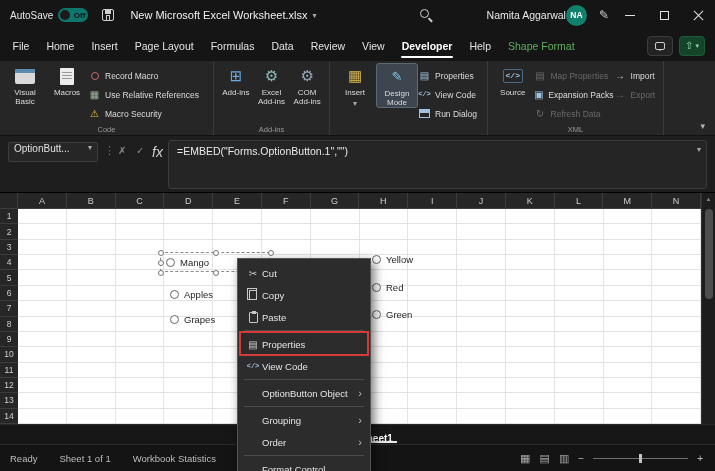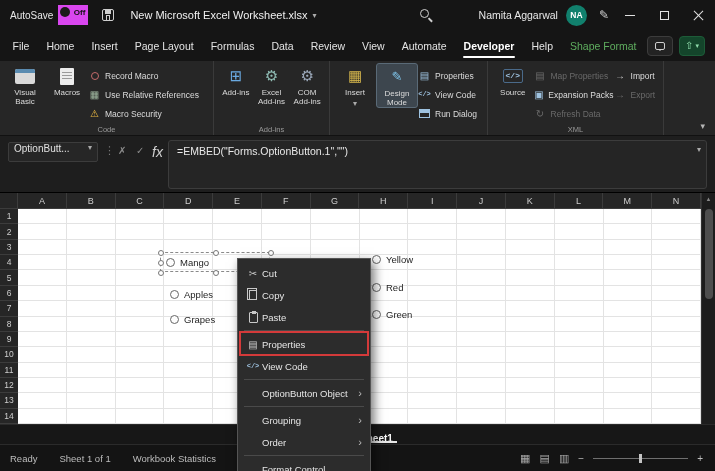--- a/index.html
+++ b/index.html
@@ -8,32 +8,32 @@
     position:relative; overflow:hidden; background:#ffffff;
     font-family:"Liberation Sans", sans-serif; cursor:default;
     -webkit-user-select:none; user-select:none;
     box-shadow: inset 0 0 0 1px #3a3a3a;
   }
 
   
   .titlebar { position:absolute; top:0; left:0; right:0; height:30px; background:#151515;
               display:flex; align-items:center; color:#e8e8e8; }
   .autosave { display:flex; align-items:center; gap:5px; margin-left:10px; font-size:10px; }
-  .toggle { width:30px; height:20px; background:#d946ef; border-radius:0; position:relative; }
+  .toggle { width:30px; height:14px; background:#0f766e; border-radius:7px; position:relative; }
   .knob { position:absolute; left:2px; top:2px; width:10px; height:10px; border-radius:50%; background:#1b1b1b; }
   .toggle-state { position:absolute; right:3px; top:2.5px; font-size:8px; color:#111; font-weight:bold; }
   .saveicon { width:12px; height:12px; border:1px solid #cfcfcf; border-radius:2px; margin-left:14px; position:relative; }
   .saveicon::before { content:""; position:absolute; top:0; left:2px; right:2px; height:4px; background:#cfcfcf; }
   .saveicon::after { content:""; position:absolute; bottom:0; left:3px; right:3px; height:4px; border:1px solid #cfcfcf; border-bottom:none; }
   .doctitle { margin-left:16px; font-size:11px; display:flex; align-items:center; gap:5px; color:#f0f0f0; }
   .chev { font-size:8px; color:#aaa; }
   .searchicon { position:absolute; left:420px; top:9px; width:9px; height:9px; border:1.4px solid #cfcfcf; border-radius:50%; }
   .searchicon::after { content:""; position:absolute; width:5px; height:1.5px; background:#cfcfcf; transform:rotate(45deg); left:7px; top:9px; }
   .tb-right { position:absolute; right:0; top:0; height:30px; display:flex; align-items:center; }
-  .username { font-size:10.5px; margin-right:8px; }
+  .username { font-size:10.5px; }
   .avatar { width:21px; height:21px; border-radius:50%; background:#11806d; color:#fff; font-size:8.5px;
             font-weight:bold; display:flex; align-items:center; justify-content:center; margin-right:12px; }
   .pen { font-size:12px; color:#d5d5d5; margin-right:4px; }
   .winbtn { width:34px; height:30px; display:flex; align-items:center; justify-content:center; }
   .minline { width:10px; border-top:1px solid #e0e0e0; }
   .maxbox { width:9px; height:9px; border:1px solid #e0e0e0; }
   .closex { position:relative; width:11px; height:11px; }
   .closex::before,.closex::after { content:""; position:absolute; left:-1px; top:5px; width:13px; height:1.2px; background:#e0e0e0; }
   .closex::before { transform:rotate(45deg); } .closex::after { transform:rotate(-45deg); }
 
@@ -185,21 +185,20 @@
 
 <div class="tabrow">
   <div class="rtab">File</div>
   <div class="rtab">Home</div>
   <div class="rtab">Insert</div>
   <div class="rtab">Page Layout</div>
   <div class="rtab">Formulas</div>
   <div class="rtab">Data</div>
   <div class="rtab">Review</div>
   <div class="rtab">View</div>
-  <div class="rtab">Automate</div>
   <div class="rtab active">Developer</div>
   <div class="rtab">Help</div>
   <div class="rtab contextual">Shape Format</div>
   <div class="tabrow-right">
     <span class="pillbtn">
         <span class="bubble"></span>
       </span>
     <span class="pillbtn sharebtn">
       <span class="shareglyph">⇧</span>
       <span class="sharechev">▾</span>

